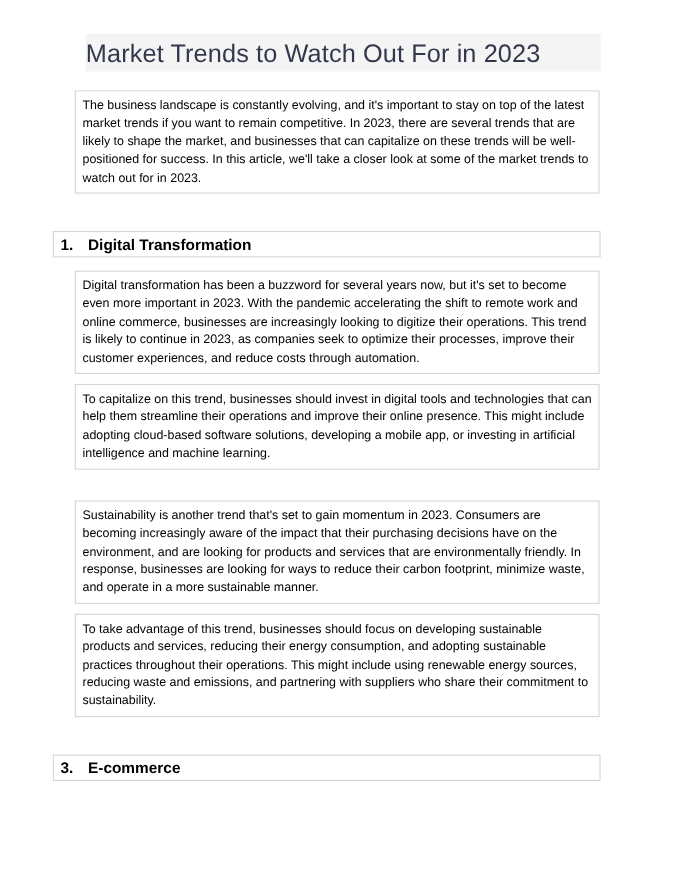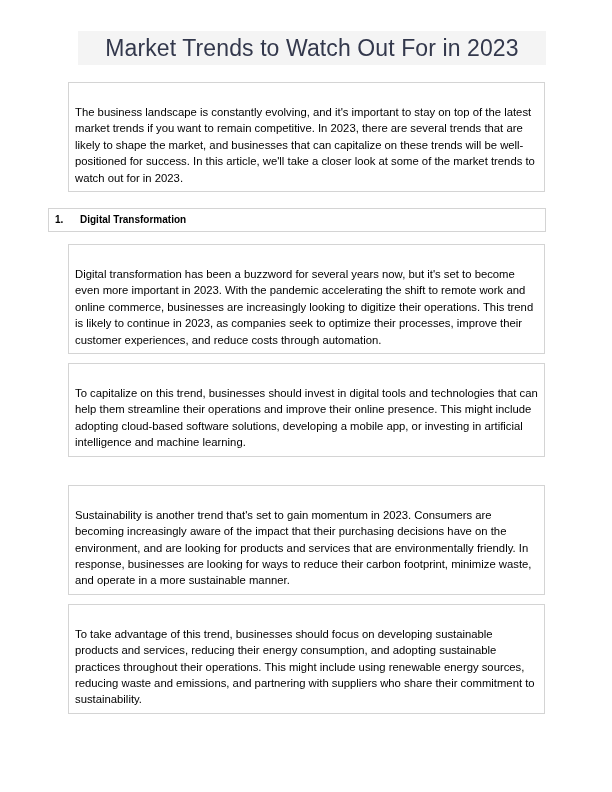--- a/index.html
+++ b/index.html
@@ -24,56 +24,55 @@
   .doc-title {
     position: absolute;
     left: 78px;
     top: 31px;
     width: 468px;
     background: #f4f4f4;
     color: #33384c;
     font-size: 23px;
     line-height: 34px;
     font-weight: normal;
-    text-align: center;
     letter-spacing: 0.1px;
     white-space: nowrap;
   }
   .content {
     position: absolute;
     left: 0;
     top: 82px;
     width: 612px;
     height: 636px;
     overflow: hidden;
   }
   .para-box {
     margin: 0 0 0 68px;
     width: 477px;
     box-sizing: border-box;
     border: 1px solid #d4d4d4;
-    padding: 21px 6px 5px 6px;
+    padding: 5px 6px 5px 6px;
     font-size: 11.3px;
     line-height: 16.4px;
     color: #000000;
     text-align: left;
   }
   .para-gap {
     height: 9px;
   }
   .section-gap {
     height: 16px;
   }
   .heading-box {
-    margin: 0 0 0 48px;
+    margin: 18px 0 0 48px;
     width: 498px;
     box-sizing: border-box;
     border: 1px solid #d4d4d4;
     padding: 3px 6px 3px 6px;
-    font-size: 10px;
+    font-size: 14px;
     line-height: 16px;
     font-weight: bold;
     color: #000000;
   }
   .heading-num {
     display: inline-block;
     width: 25px;
   }
   .heading-gap {
     height: 12px;

